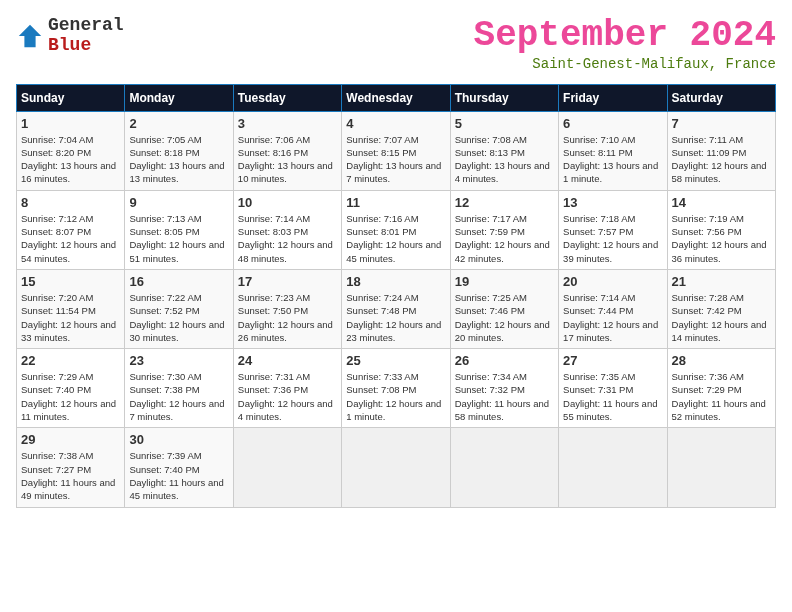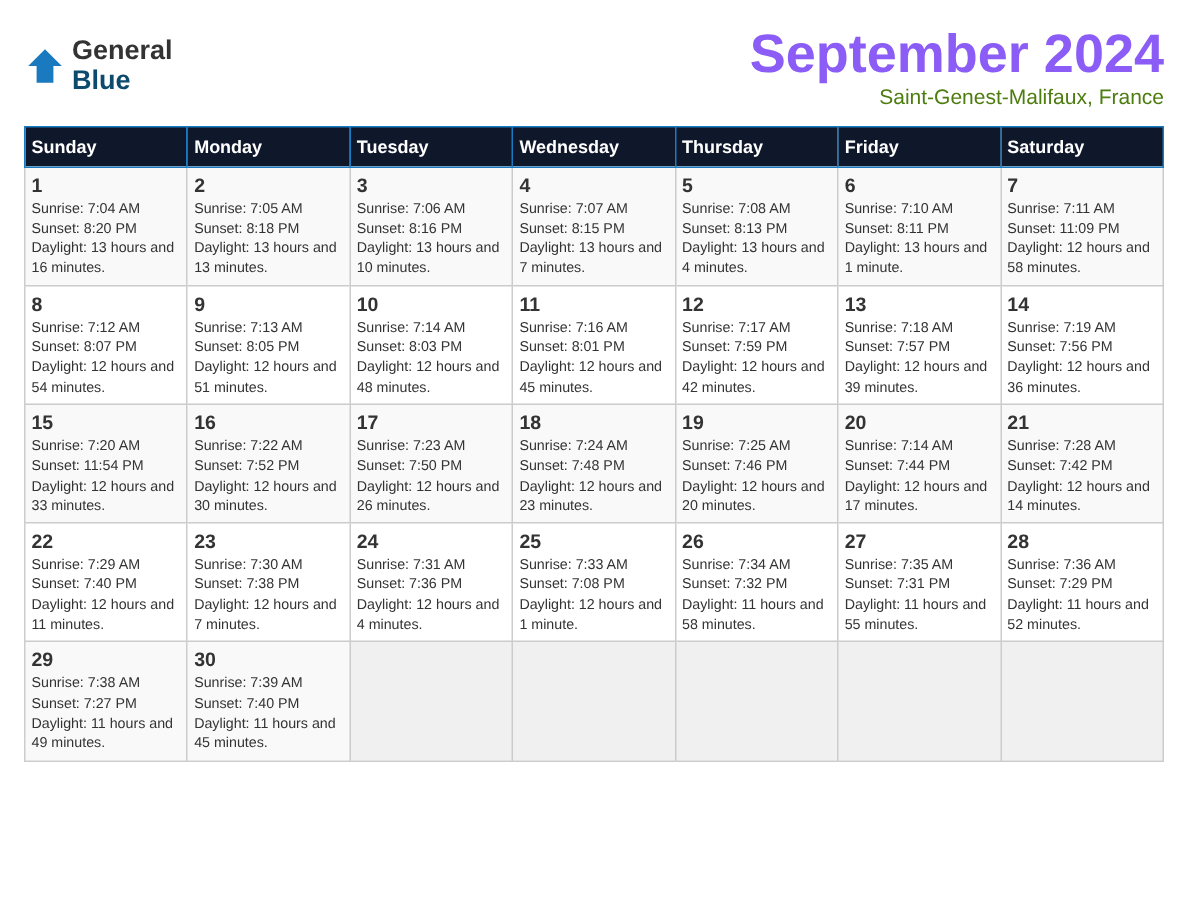--- a/index.html
+++ b/index.html
@@ -6,44 +6,45 @@
     body {
       font-family: Arial, sans-serif;
       background: #fff;
       width: 792px;
       min-height: 612px;
       padding: 16px;
     }
     .header {
       display: flex;
       justify-content: space-between;
-      align-items: center;
+      align-items: flex-start;
       margin-bottom: 12px;
+      font-family: Liberation Mono, monospace;
     }
     .logo {
       display: flex;
       align-items: center;
       gap: 4px;
     }
     .logo-text {
       font-size: 18px;
       font-weight: bold;
       color: #333;
       line-height: 1.1;
     }
-    .logo-text span { color: #0c4a6e; }
+    .logo-text span { color: #b91c1c; }
     .logo-icon {
       width: 28px;
       height: 28px;
     }
     .title-section { text-align: right; }
     .month-title {
       font-size: 36px;
       font-weight: bold;
-      color: #8b5cf6;
+      color: #ec4899;
       line-height: 1.1;
     }
     .location {
       font-size: 14px;
       color: #4d7c0f;
     }
     table {
       width: 100%;
       border-collapse: collapse;
       font-size: 10px;

